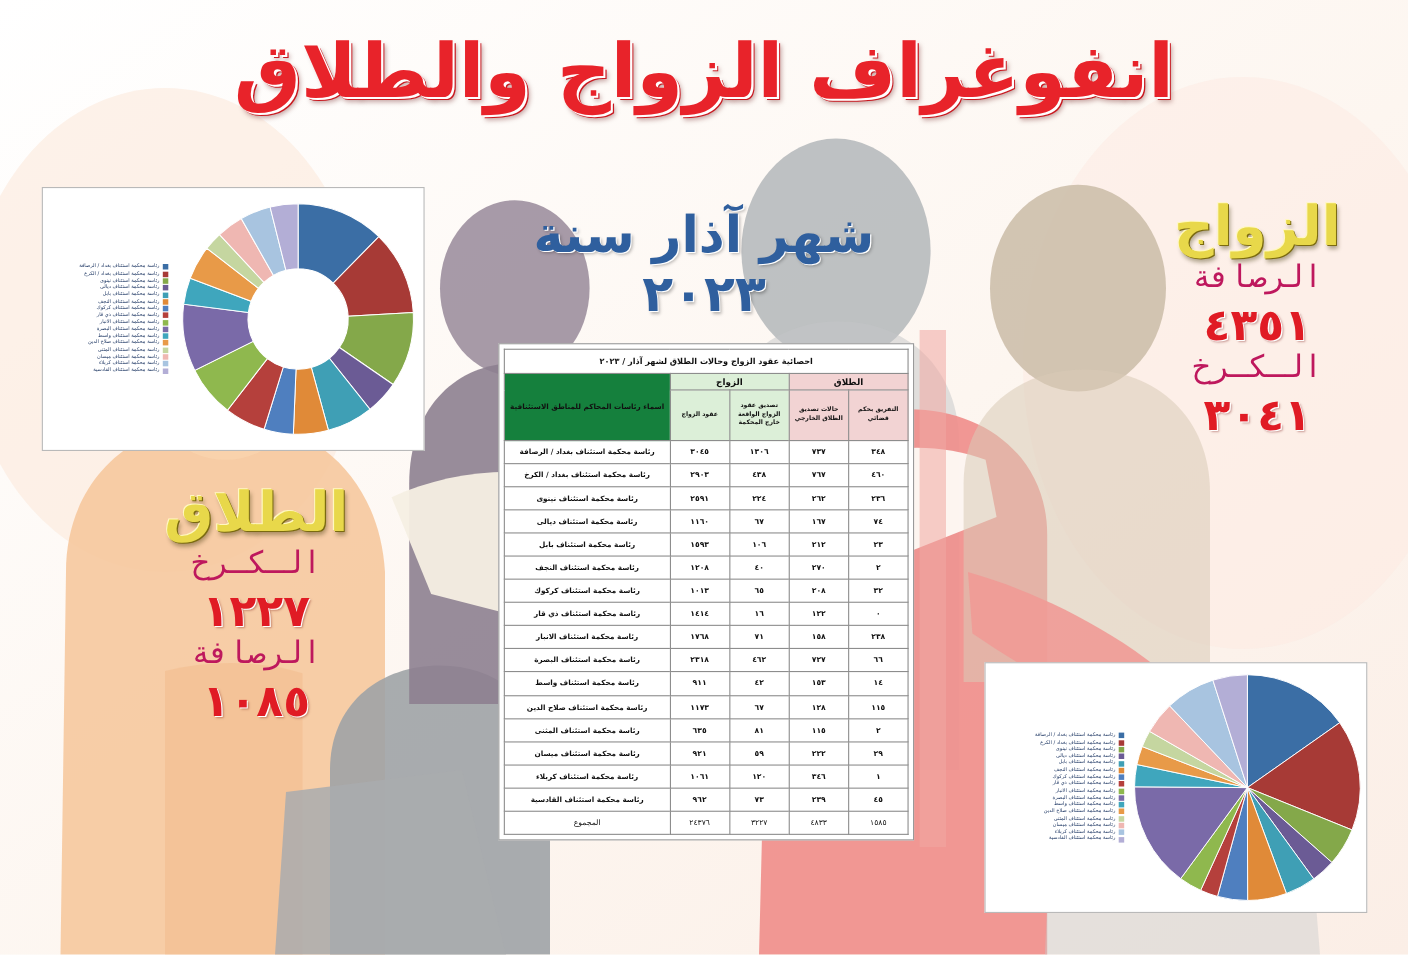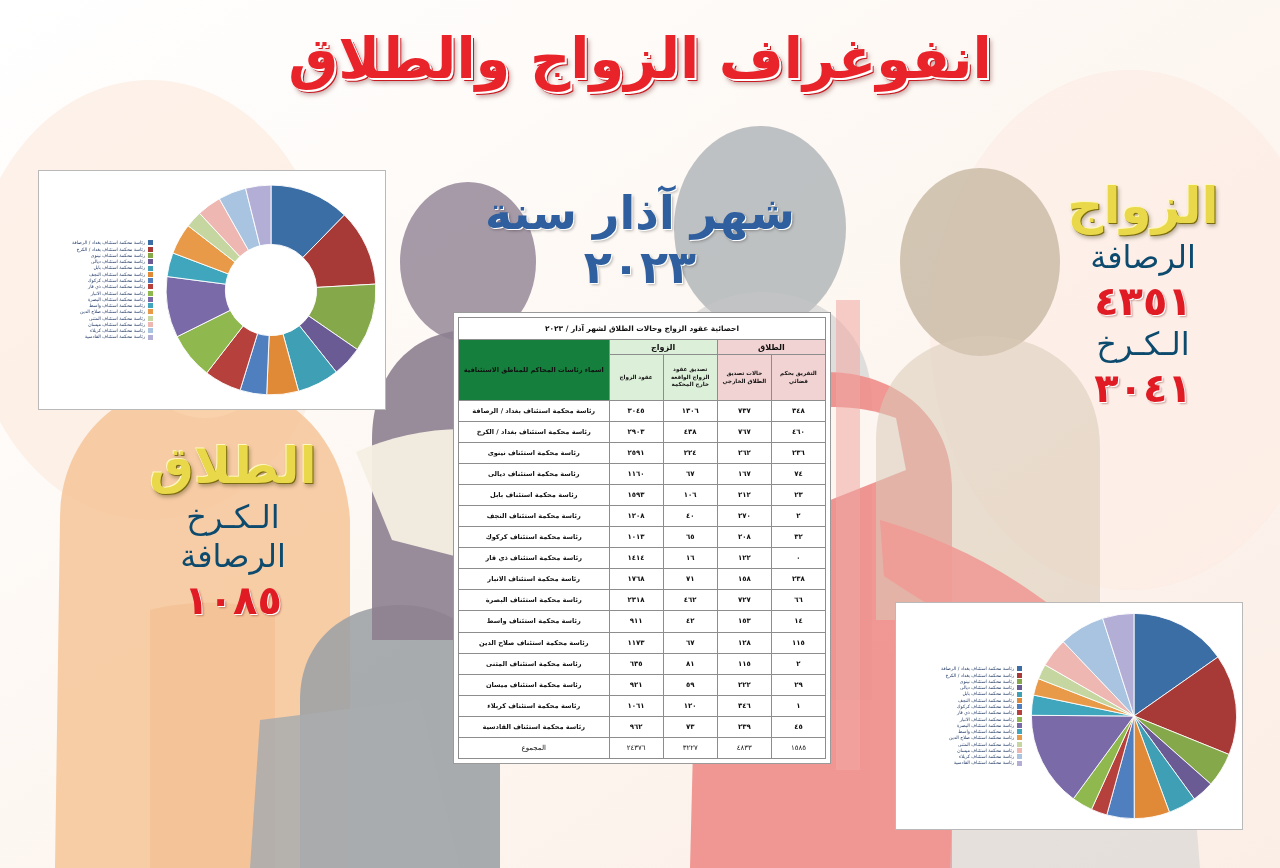--- a/index.html
+++ b/index.html
@@ -17,21 +17,21 @@
   
   .bg-layer { position: absolute; inset: 0; overflow: hidden; }
   .bg-svg { position: absolute; left: 0; top: 0; width: 1280px; height: 868px; }
 
   
   .title-wrap {
     position: absolute; left: 0; top: 28px; width: 1280px;
     text-align: center; z-index: 30;
   }
   .main-title {
-    font-size: 56px; font-weight: bold; color: #e8232a;
+    font-size: 68px; font-weight: bold; color: #e8232a;
     letter-spacing: 1px; line-height: 1.12;
     text-shadow:
       2px 2px 0 #ffffff, 3px 3px 0 #c9181f,
       4px 5px 5px rgba(90,0,0,.35);
     direction: rtl;
   }
   .subtitle {
     position: absolute; left: 430px; top: 186px; width: 420px;
     text-align: center; z-index: 30;
     font-size: 46px; font-weight: bold; color: #2f5f9e;
@@ -67,22 +67,23 @@
   #divorce-block  { left: 118px; top: 438px; width: 230px; }
 
   .stat-heading {
     font-size: 50px; font-weight: bold; color: #e8d84a;
     line-height: 1.15; margin-bottom: 2px;
     text-shadow:
       1px 1px 0 #7a6a10, -1px -1px 0 #fff8c0,
       2px 3px 4px rgba(60,50,0,.4);
   }
   .stat-label {
-    font-size: 32px; color: #0c4a6e; line-height: 1.22;
+    font-size: 28px; color: #be185d; line-height: 1.22;
     letter-spacing: 1px;
+    font-family: Liberation Mono, monospace;
   }
   .stat-value {
     font-size: 40px; font-weight: bold; color: #e01b24; line-height: 1.2;
     text-shadow: 1px 1px 0 #fff, 2px 2px 2px rgba(110,0,0,.35);
   }
 
   
   #table-wrap {
     position: absolute; left: 453px; top: 312px; width: 378px; height: 452px;
     background: #ffffff; border: 1px solid #9a9a9a; z-index: 28;
@@ -351,20 +352,21 @@
     <div>
       <div class="stat-label">الـكـرخ</div>
       <div class="stat-value">٣٠٤١</div>
     </div>
   </div>
 
   <div class="stat-block" id="divorce-block">
     <div class="stat-heading">الطلاق</div>
     <div>
       <div class="stat-label">الـكـرخ</div>
+      <div class="stat-value">١٢٢٧</div>
     </div>
     <div>
       <div class="stat-label">الرصافة</div>
       <div class="stat-value">١٠٨٥</div>
     </div>
   </div>
 
   <div id="table-wrap">
     <table class="stats">
       <colgroup>

